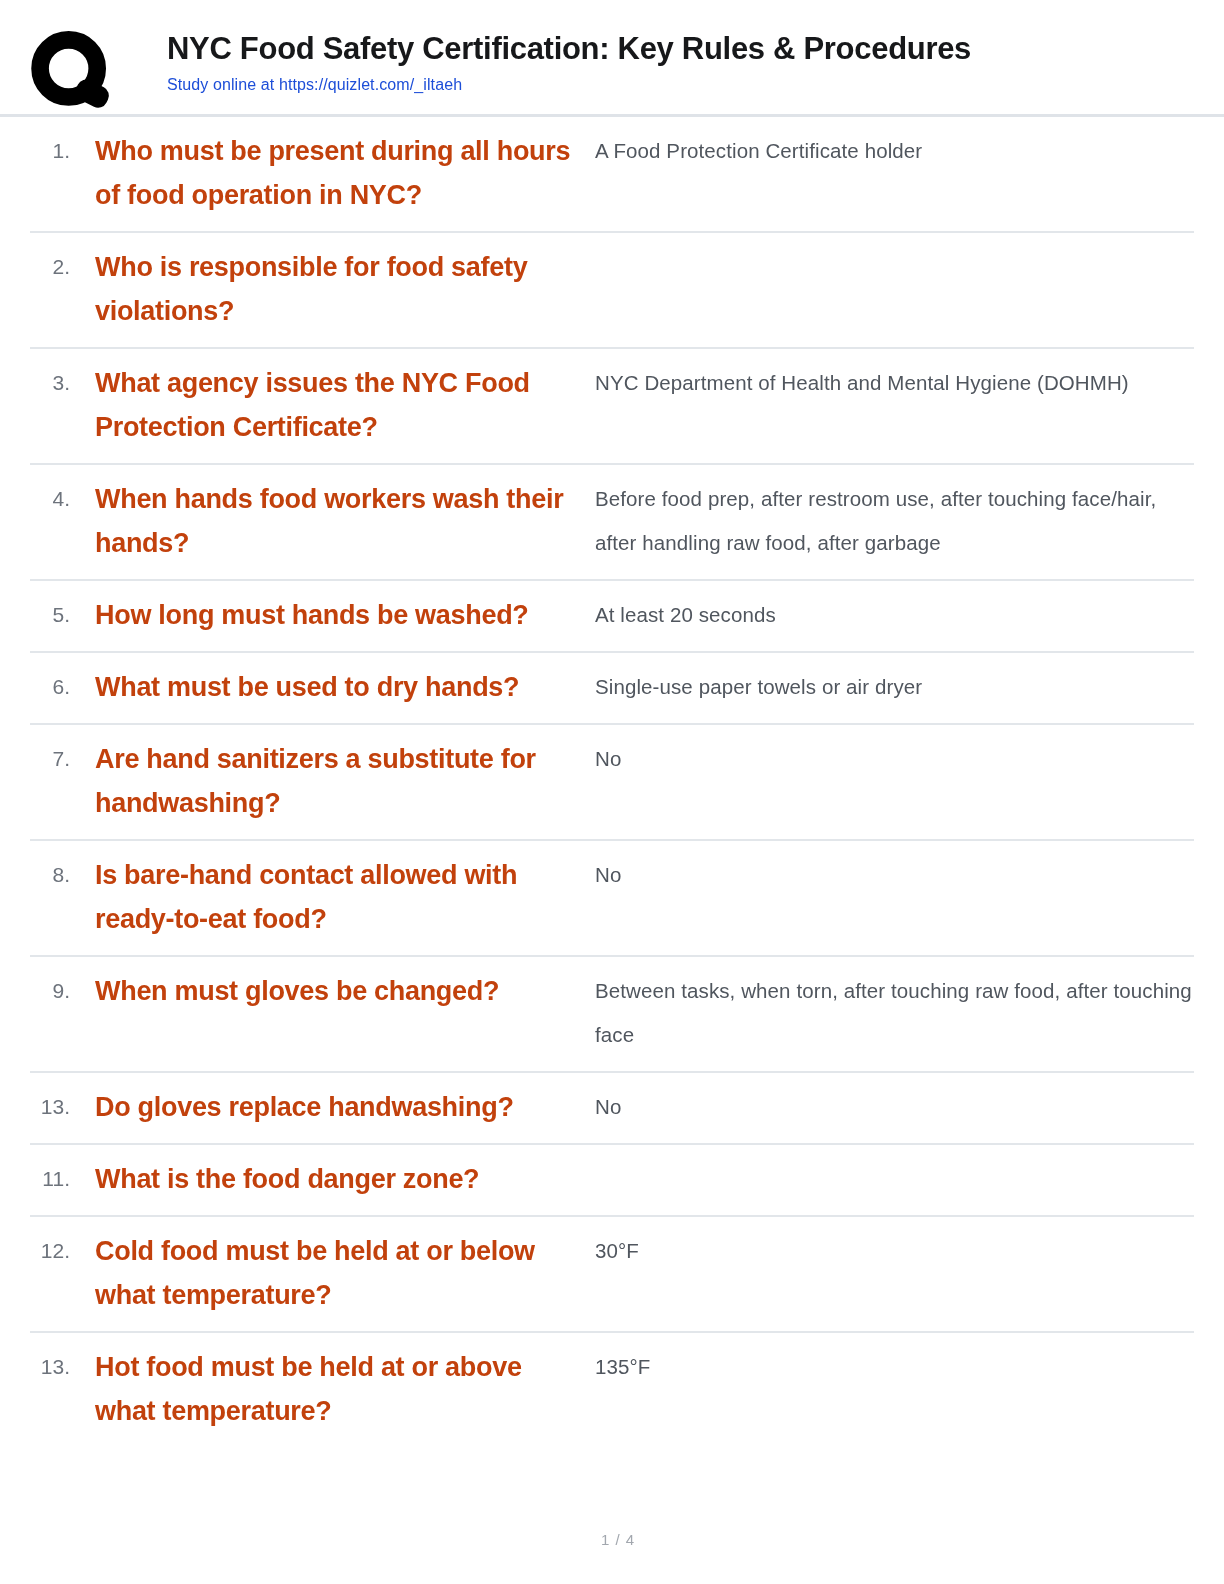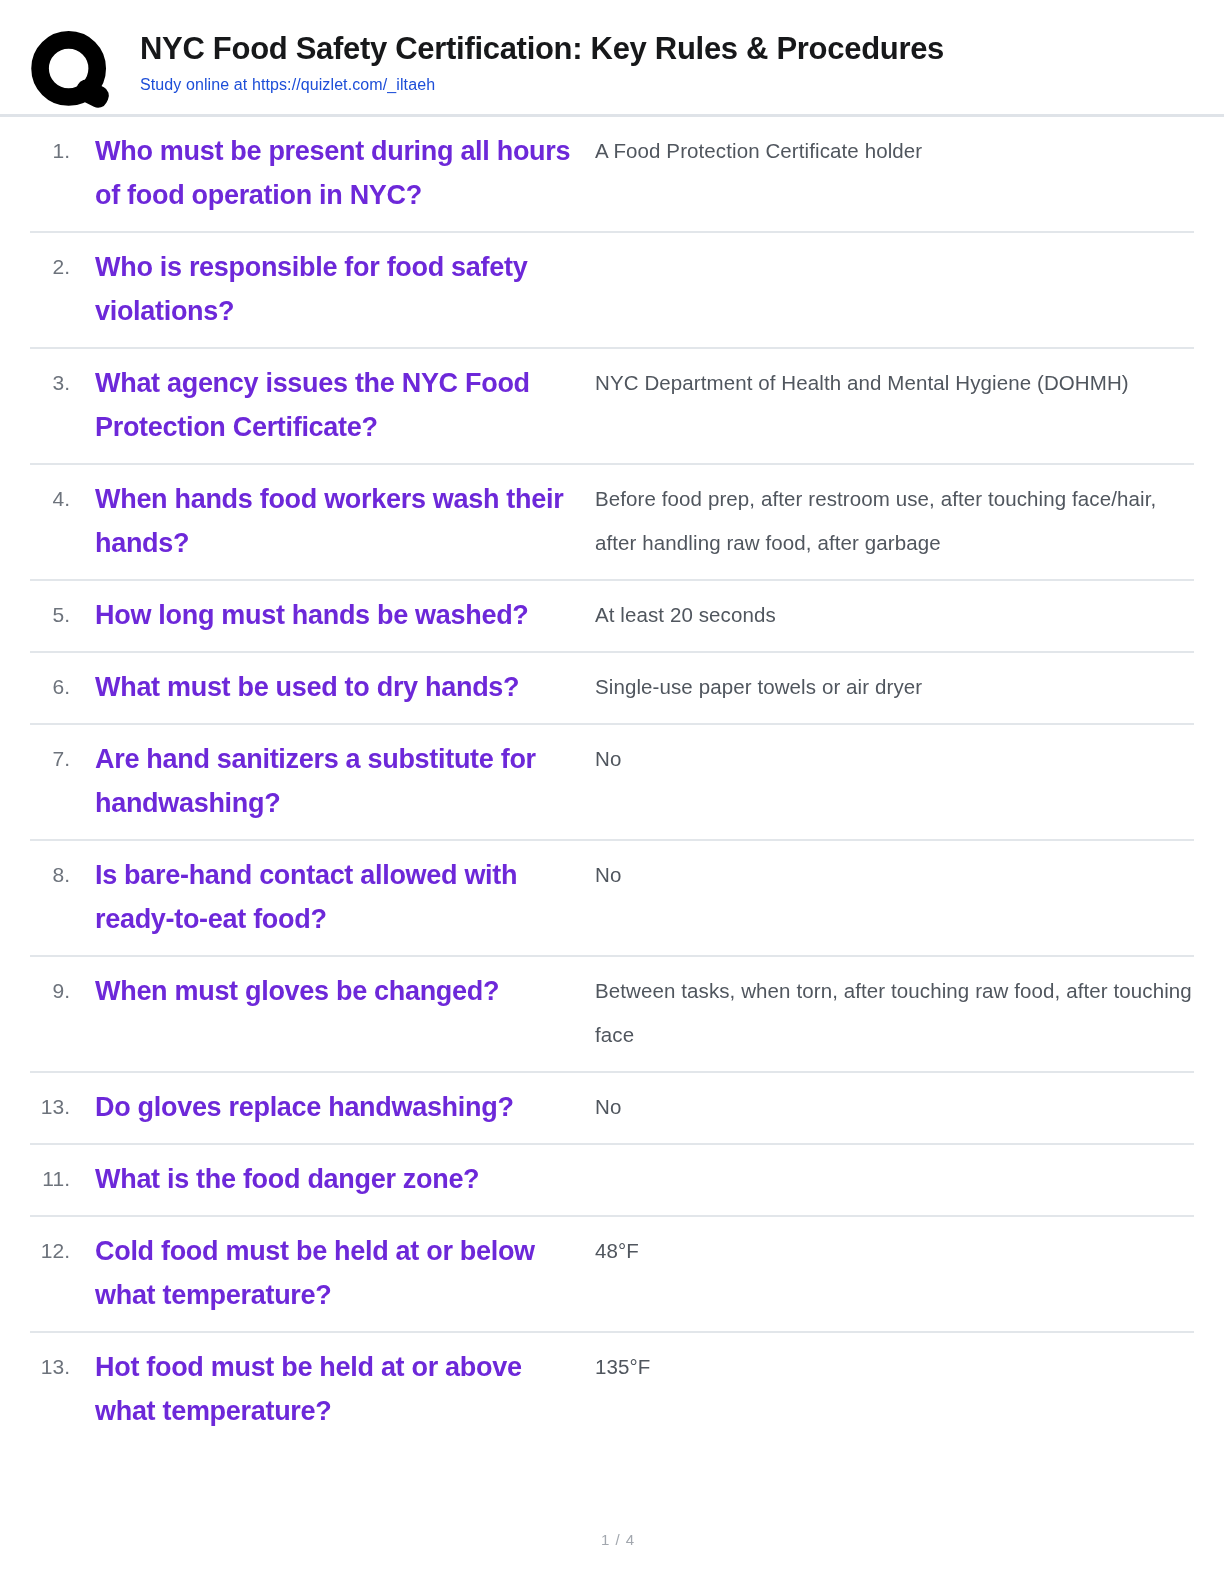--- a/index.html
+++ b/index.html
@@ -13,20 +13,21 @@
     box-sizing: border-box;
   }
   
   .header {
     display: flex;
     align-items: flex-start;
     padding: 28px 30px 0 30px;
     border-bottom: 3px solid #dfe3e8;
     height: 86px;
     box-sizing: content-box;
+    gap: 27px;
   }
   .logo-wrap { width: 84px; height: 86px; flex-shrink: 0; }
   .header-text { margin-left: 26px; padding-top: 2px; }
   .doc-title {
     font-size: 31px;
     font-weight: 600;
     color: #17181a;
     letter-spacing: -0.3px;
     line-height: 1.25;
   }
@@ -54,21 +55,21 @@
     font-weight: 400;
     color: #6d737c;
     line-height: 44px;
   }
   .q {
     width: 492px;
     flex-shrink: 0;
     margin-left: 25px;
     font-size: 27px;
     font-weight: 600;
-    color: #6d28d9;
+    color: #c2410c;
     line-height: 44px;
     letter-spacing: -0.3px;
     hyphens: auto;
   }
   .a {
     flex: 1;
     margin-left: 8px;
     margin-right: 2px;
     font-size: 20.5px;
     font-weight: 400;
@@ -167,21 +168,21 @@
     </div>
 
     <div class="card">
       <div class="num">11.</div>
       <div class="q">What is the food danger zone?</div>
     </div>
 
     <div class="card">
       <div class="num">12.</div>
       <div class="q">Cold food must be held at or below what temperature?</div>
-      <div class="a">48°F</div>
+      <div class="a">30°F</div>
     </div>
 
     <div class="card">
       <div class="num">13.</div>
       <div class="q">Hot food must be held at or above what temperature?</div>
       <div class="a">135°F</div>
     </div>
 
   </div>
 

